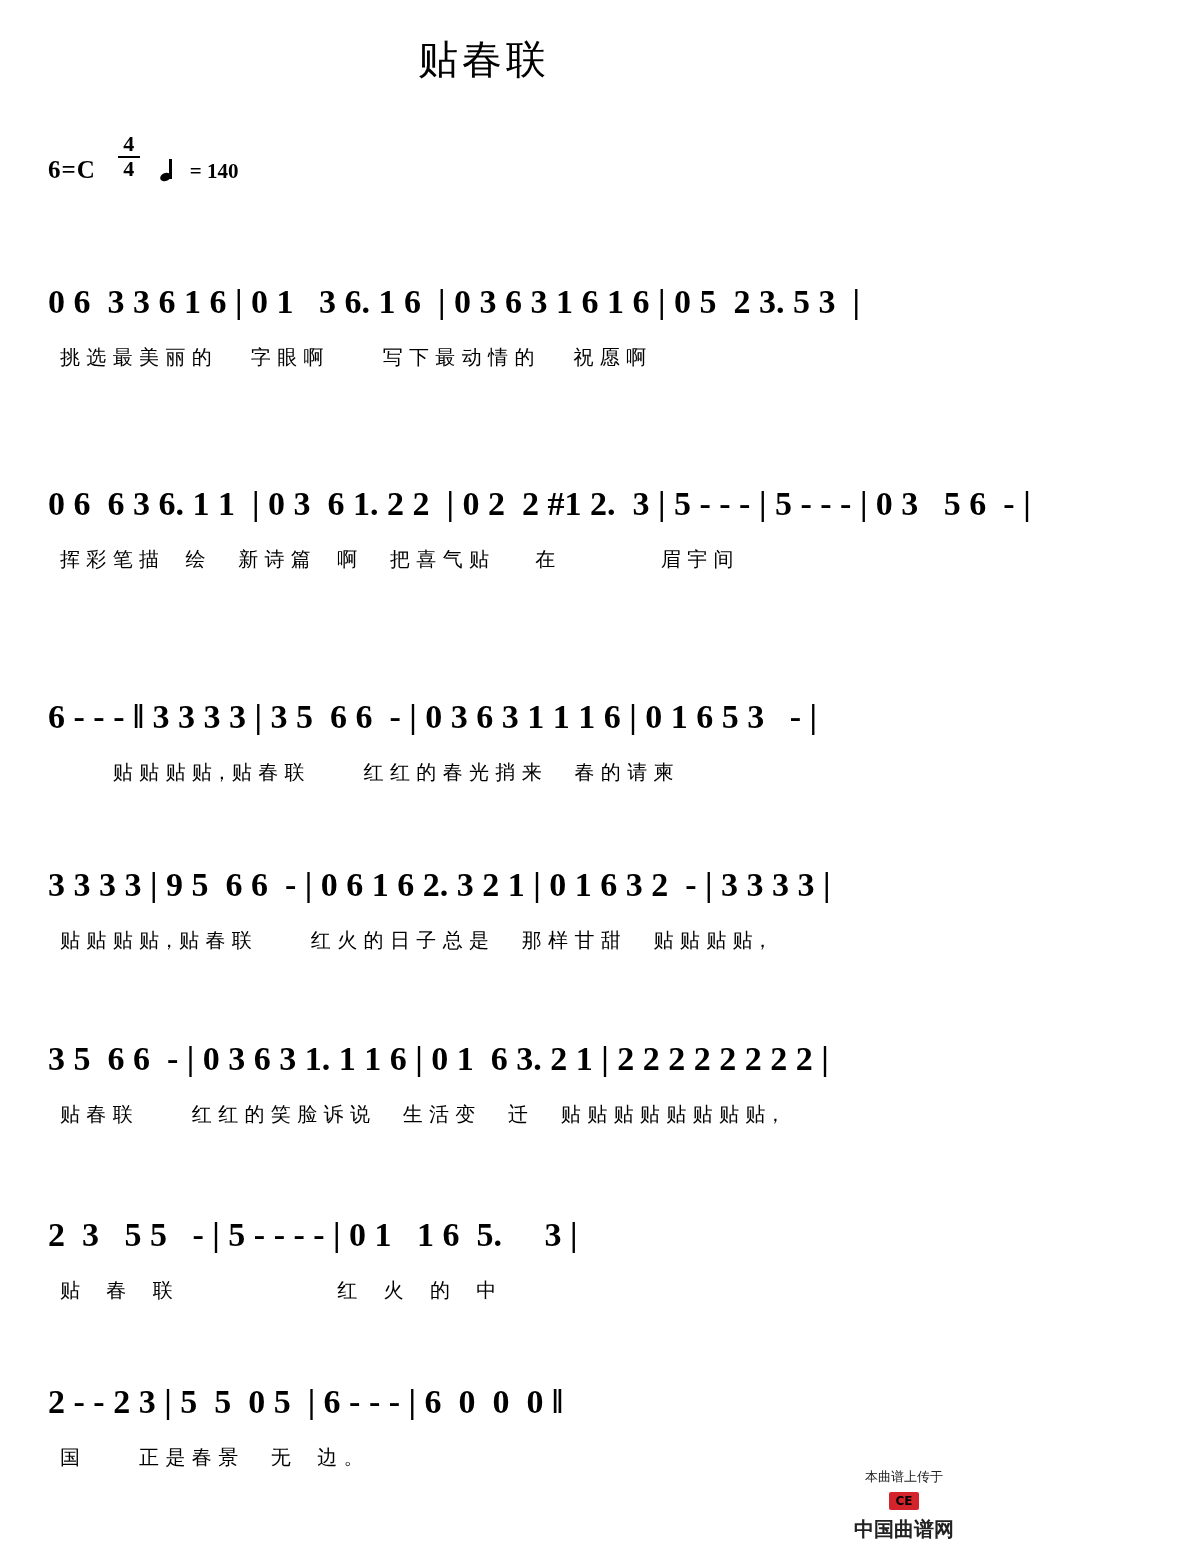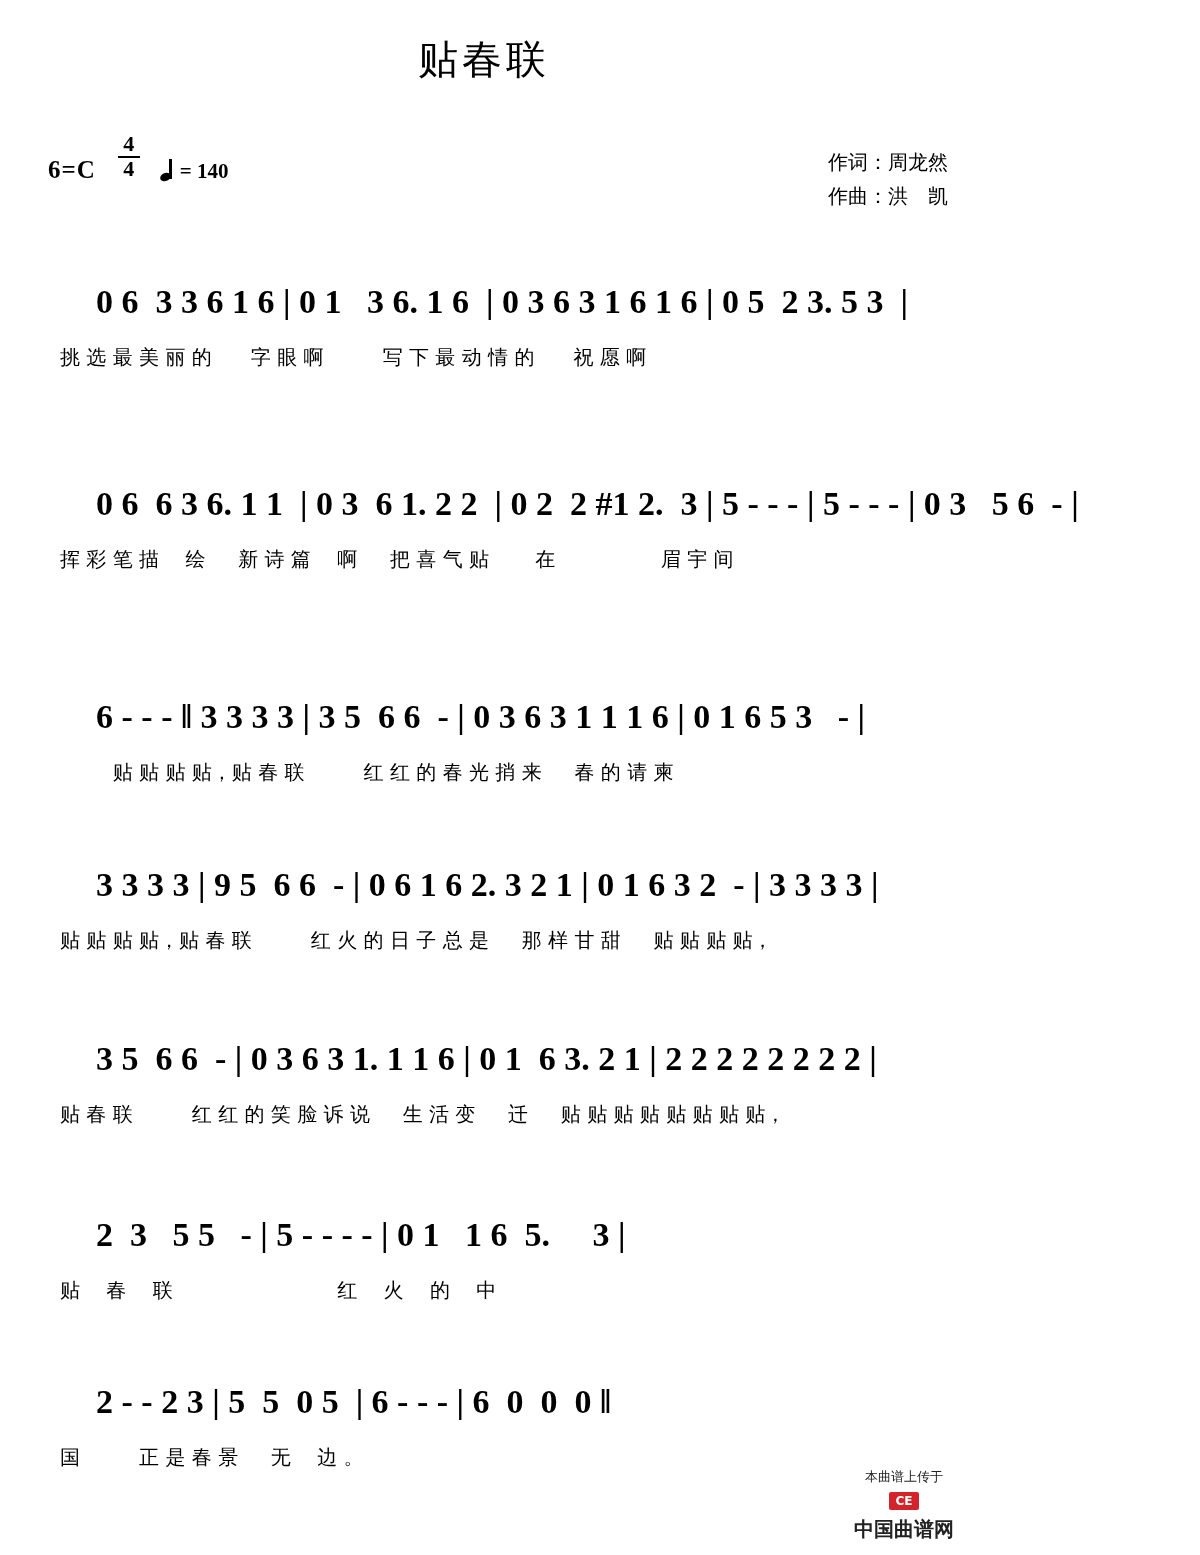--- a/index.html
+++ b/index.html
@@ -52,21 +52,21 @@
     top: -4px;
   }
   .timesig .num { display:block; }
   .timesig .bar { display:block; width: 22px; height: 2px; background:#000; margin: 1px auto;}
   .tempo {
     margin-left: 20px;
     font-size: 21px;
     font-weight: bold;
     display: flex;
     align-items: center;
-    gap: 7px;
+    gap: 17px;
   }
   .qnote {
     display:inline-block;
     position: relative;
     width: 13px;
     height: 24px;
   }
   .qnote::before{
     content:"";
     position:absolute;
@@ -105,21 +105,21 @@
     letter-spacing: 0px;
     line-height: 1;
   }
   .lyrics {
     font-family: "DejaVu Serif", serif;
     font-size: 20px;
     white-space: pre;
     letter-spacing: 0px;
     line-height: 1;
   }
-  .sys-notes { position: absolute; left: 48px; margin-left: 48px; }
+  .sys-notes { position: absolute; left: 48px; }
   .sys-lyrics { position: absolute; left: 60px; }
   .footer {
     position: absolute;
     right: 14px;
     bottom: 12px;
     display: flex;
     align-items: center;
     gap: 6px;
     font-size: 13px;
     color: #222;
@@ -127,21 +127,21 @@
     flex-direction: column;
   }
   .footer .cn {
     display:flex; align-items:center; gap:4px;
     font-weight: bold;
     font-size: 20px;
   }
   .logo-box {
     width: 30px; height: 18px;
     background: #d4242b;
-    color:#ffffff;
+    color:#000000;
     font-size: 12px;
     font-weight:bold;
     display:flex; align-items:center; justify-content:center;
     border-radius: 2px;
   }
 </style>
 </head>
 <body>
 
 <div class="sheet">
@@ -154,24 +154,20 @@
       <span class="num">4</span>
       <span class="bar"></span>
       <span class="num">4</span>
     </span>
     <span class="tempo">
       <span class="qnote"></span>
       <span>= 140</span>
     </span>
   </div>
 
-  <div class="meta-right">
-    <div>作词：周龙然</div>
-    <div>作曲：洪　凯</div>
-  </div>
 
   <div class="system" style="top:285px;">
     <div class="sys-notes notes">0 6  3 3 6 1 6 | 0 1   3 6. 1 6  | 0 3 6 3 1 6 1 6 | 0 5  2 3. 5 3  |</div>
     <div class="sys-lyrics lyrics" style="top:62px;">挑 选 最 美 丽 的 　  字 眼 啊 　 　 写 下 最 动 情 的 　  祝 愿 啊</div>
   </div>
 
   <div class="system" style="top:487px;">
     <div class="sys-notes notes">0 6  6 3 6. 1 1  | 0 3  6 1. 2 2  | 0 2  2 #1 2.  3 | 5 - - - | 5 - - - | 0 3   5 6  - |</div>
     <div class="sys-lyrics lyrics" style="top:62px;">挥 彩 笔 描 　绘 　 新 诗 篇 　啊 　 把 喜 气 贴 　　在 　 　 　 　眉 宇 间</div>
   </div>

